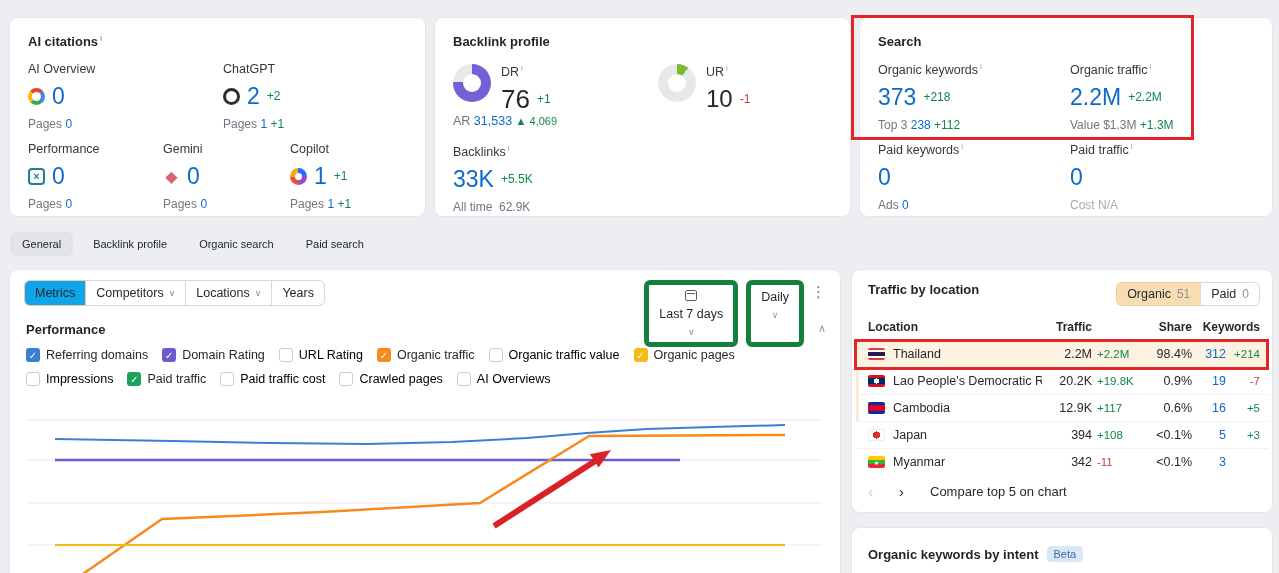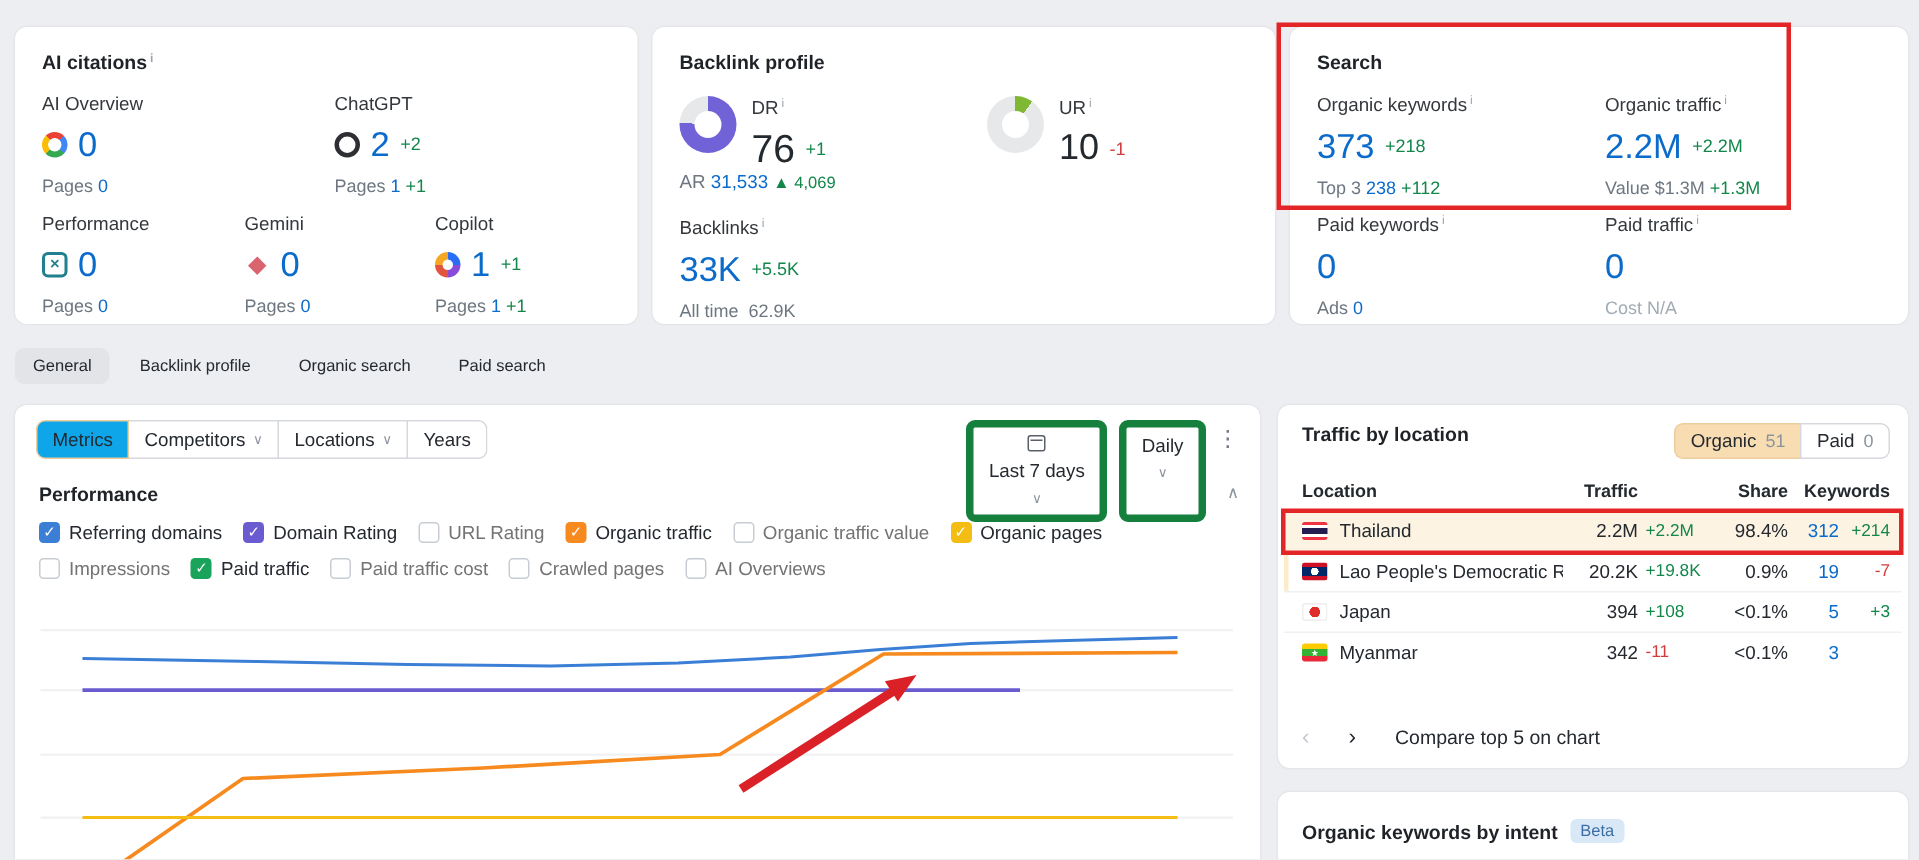--- a/index.html
+++ b/index.html
@@ -56,21 +56,21 @@
   .caret { font-size:9px; color:#8b949e; }
   #perf-dates { position:absolute; right:36px; top:10px; display:flex; gap:8px; }
   .datebtn { font-size:12.5px; padding:5px 10px; border:5px solid #15803d; border-radius:6px; background:#fff; display:flex; align-items:center; gap:6px;flex-direction:column; }
   .cal { display:inline-block; width:12px; height:11px; border:1.4px solid #596069; border-radius:2px; position:relative; }
   .cal::before { content:""; position:absolute; left:1px; right:1px; top:1.5px; height:1.6px; background:#596069; }
   #kebab { position:absolute; right:14px; top:13px; font-size:15px; color:#6e7781; letter-spacing:0; cursor:pointer; }
   #perf-title { position:absolute; left:16px; top:52px; }
   #perf-collapse { position:absolute; right:14px; top:52px; color:#8b949e; font-size:11px; cursor:pointer; }
   #legend { position:absolute; left:16px; top:78px; width:800px; display:flex; flex-wrap:wrap; column-gap:14px; row-gap:10px; }
   .leg { display:flex; align-items:center; gap:6px; font-size:12.5px; color:#24292f; cursor:pointer; }
-  .leg.off { color:#737373; }
+  .leg.off { color:#000000; }
   .cb { width:14px; height:14px; border-radius:3px; border:1px solid #c8cdd3; background:#fff; display:flex; align-items:center; justify-content:center; font-size:10px; color:#fff; }
   .cb.on { border:none; }
   #chart-wrap { position:absolute; left:12px; top:126px; width:806px; height:190px; }
 
   
   #card-loc { left:852px; top:270px; width:420px; height:242px; }
   #loc-head { position:absolute; left:16px; right:12px; top:12px; display:flex; justify-content:space-between; align-items:flex-start; }
   #loc-toggle { display:flex; }
   .togg { font-size:12.5px; padding:4px 10px; border:1px solid #d5d9de; background:#fff; display:flex; gap:6px; align-items:center; cursor:pointer; }
   .togg .cnt { color:#8b949e; font-size:12px; }
@@ -383,20 +383,31 @@
             <span class="flag fl-la"></span>
             <span>Lao People's Democratic Reput</span>
           </div>
         <div class="c-traf">20.2K</div>
         <div class="c-tdel gn">+19.8K</div>
         <div class="c-share">0.9%</div>
         <div class="c-kw bl">19</div>
         <div class="c-kdel rd">-7</div>
       </div>
 
+      <div class="lrow strip">
+        <div class="c-name">
+            <span class="flag fl-kh"></span>
+            <span>Cambodia</span>
+          </div>
+        <div class="c-traf">12.9K</div>
+        <div class="c-tdel gn">+117</div>
+        <div class="c-share">0.6%</div>
+        <div class="c-kw bl">16</div>
+        <div class="c-kdel gn">+5</div>
+      </div>
 
       <div class="lrow">
         <div class="c-name">
             <span class="flag fl-jp"></span>
             <span>Japan</span>
           </div>
         <div class="c-traf">394</div>
         <div class="c-tdel gn">+108</div>
         <div class="c-share">&lt;0.1%</div>
         <div class="c-kw bl">5</div>

